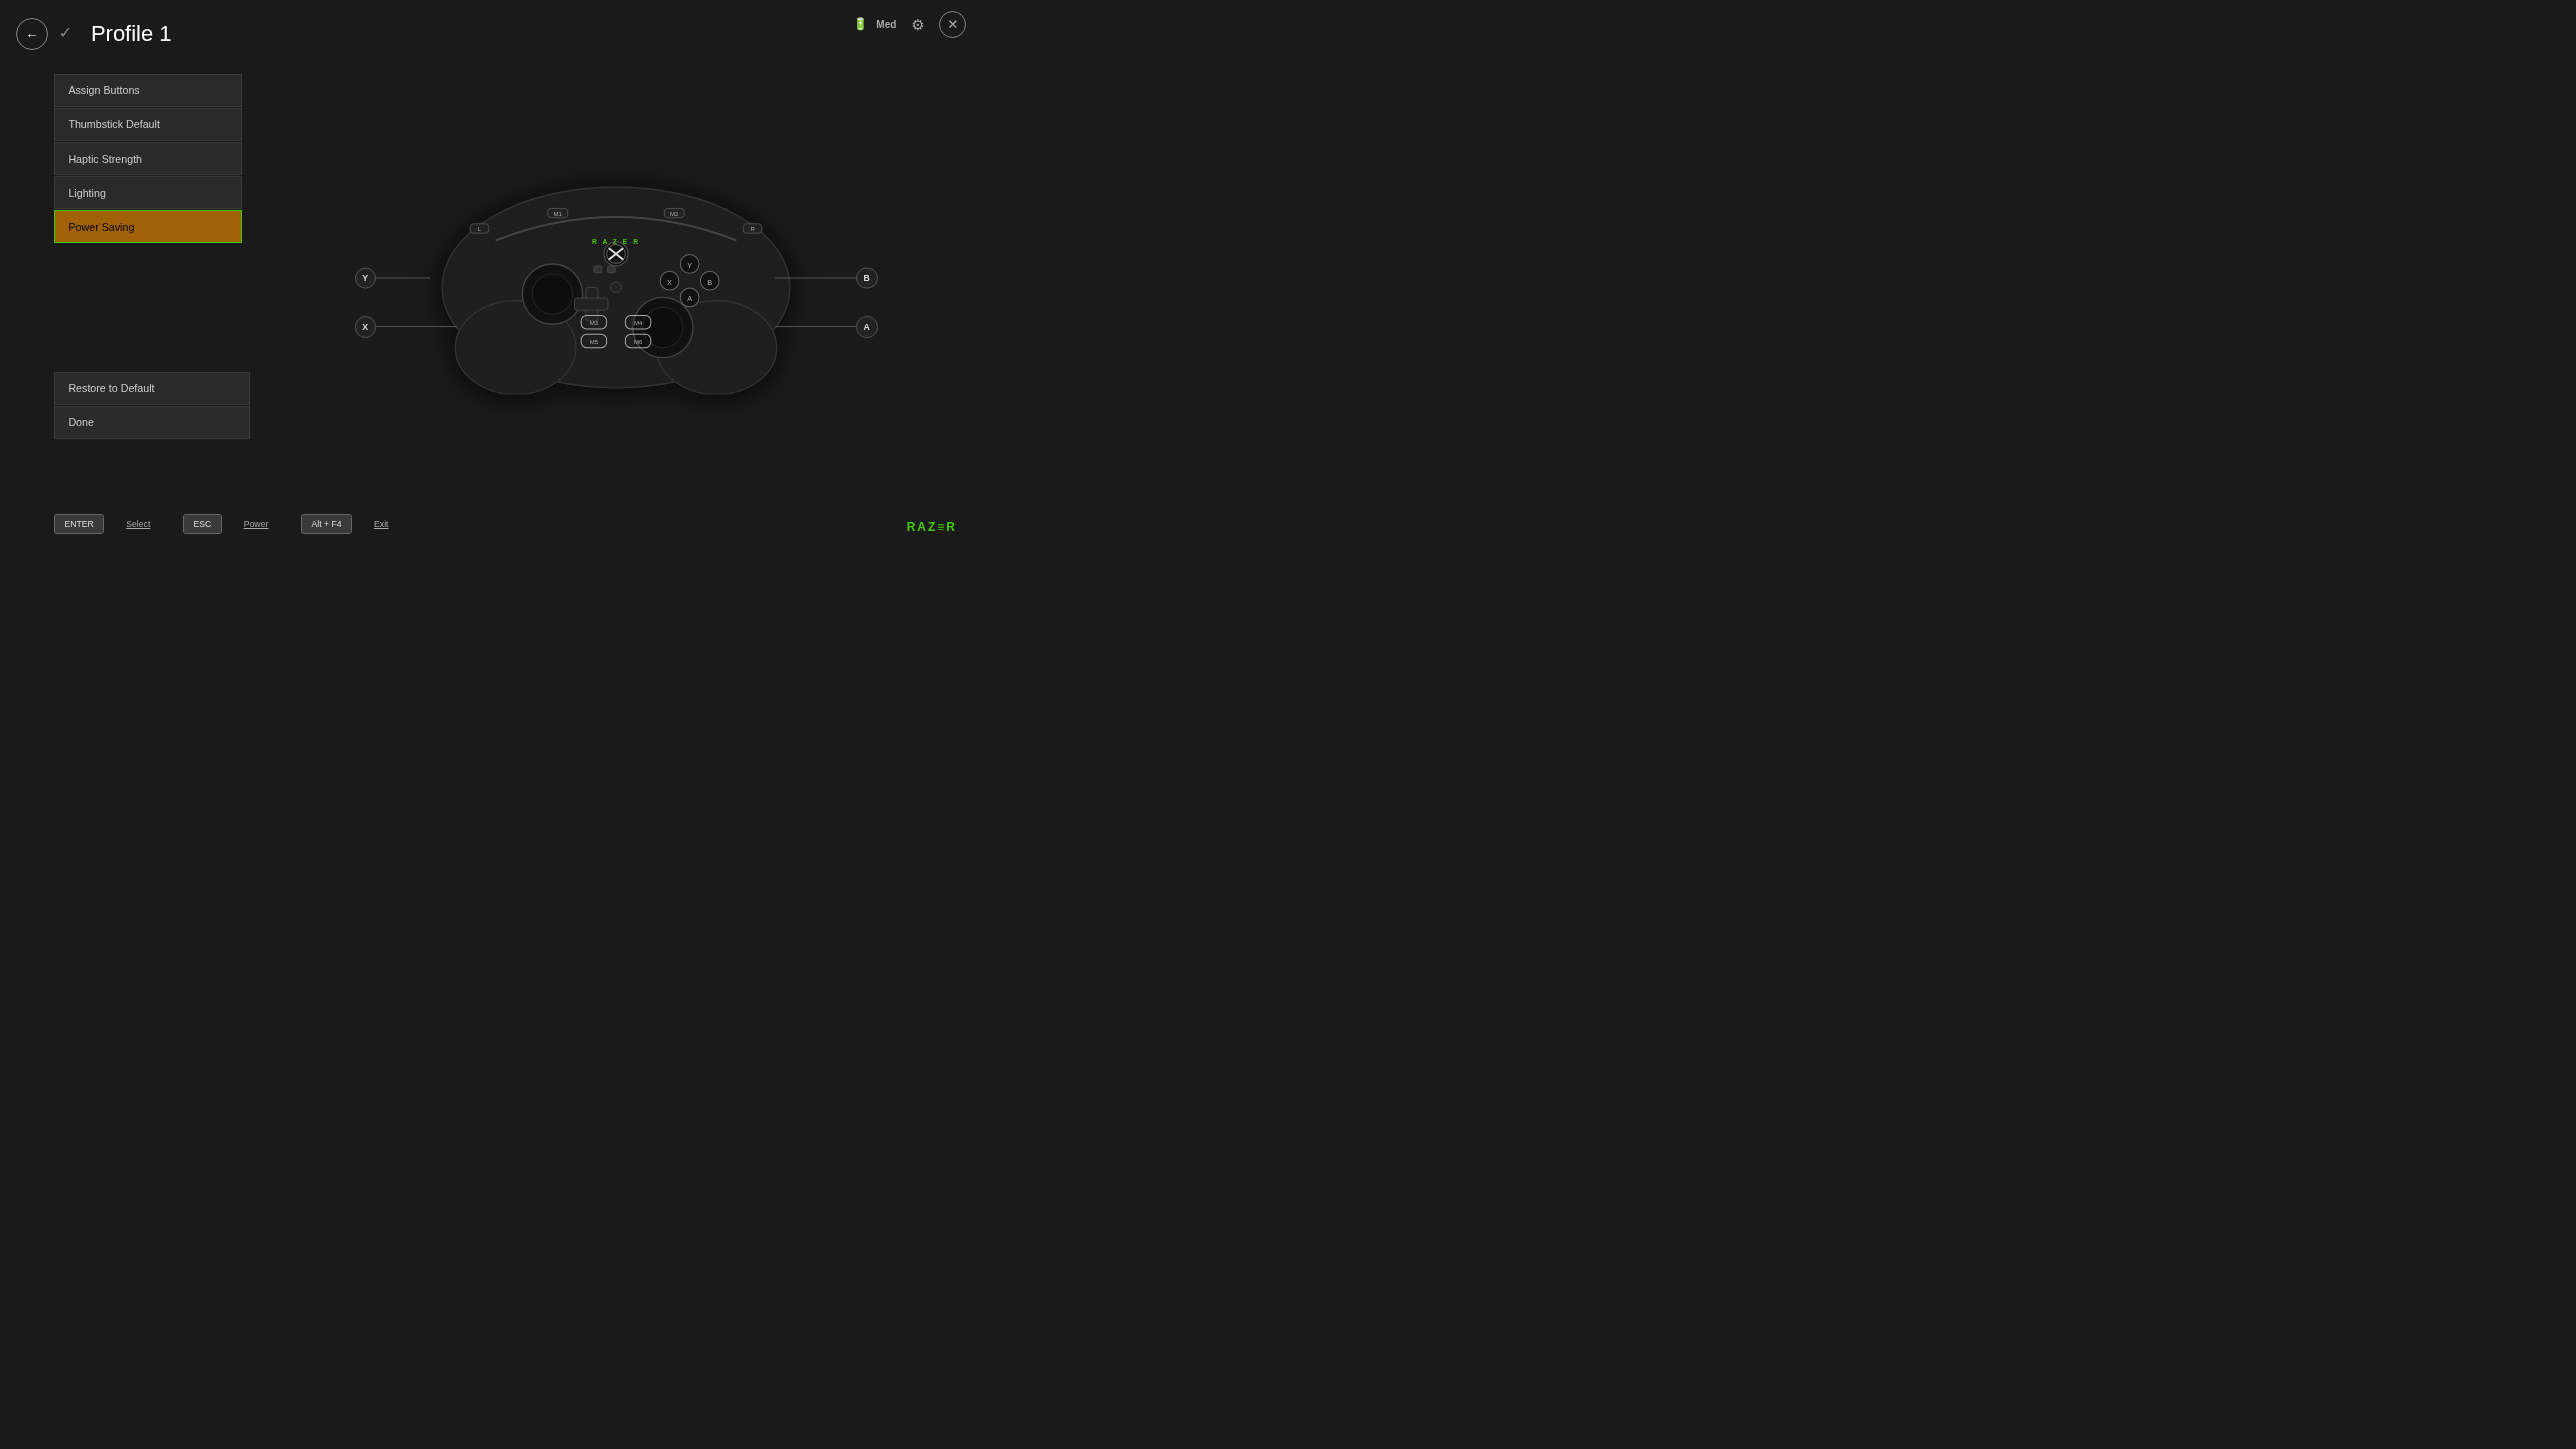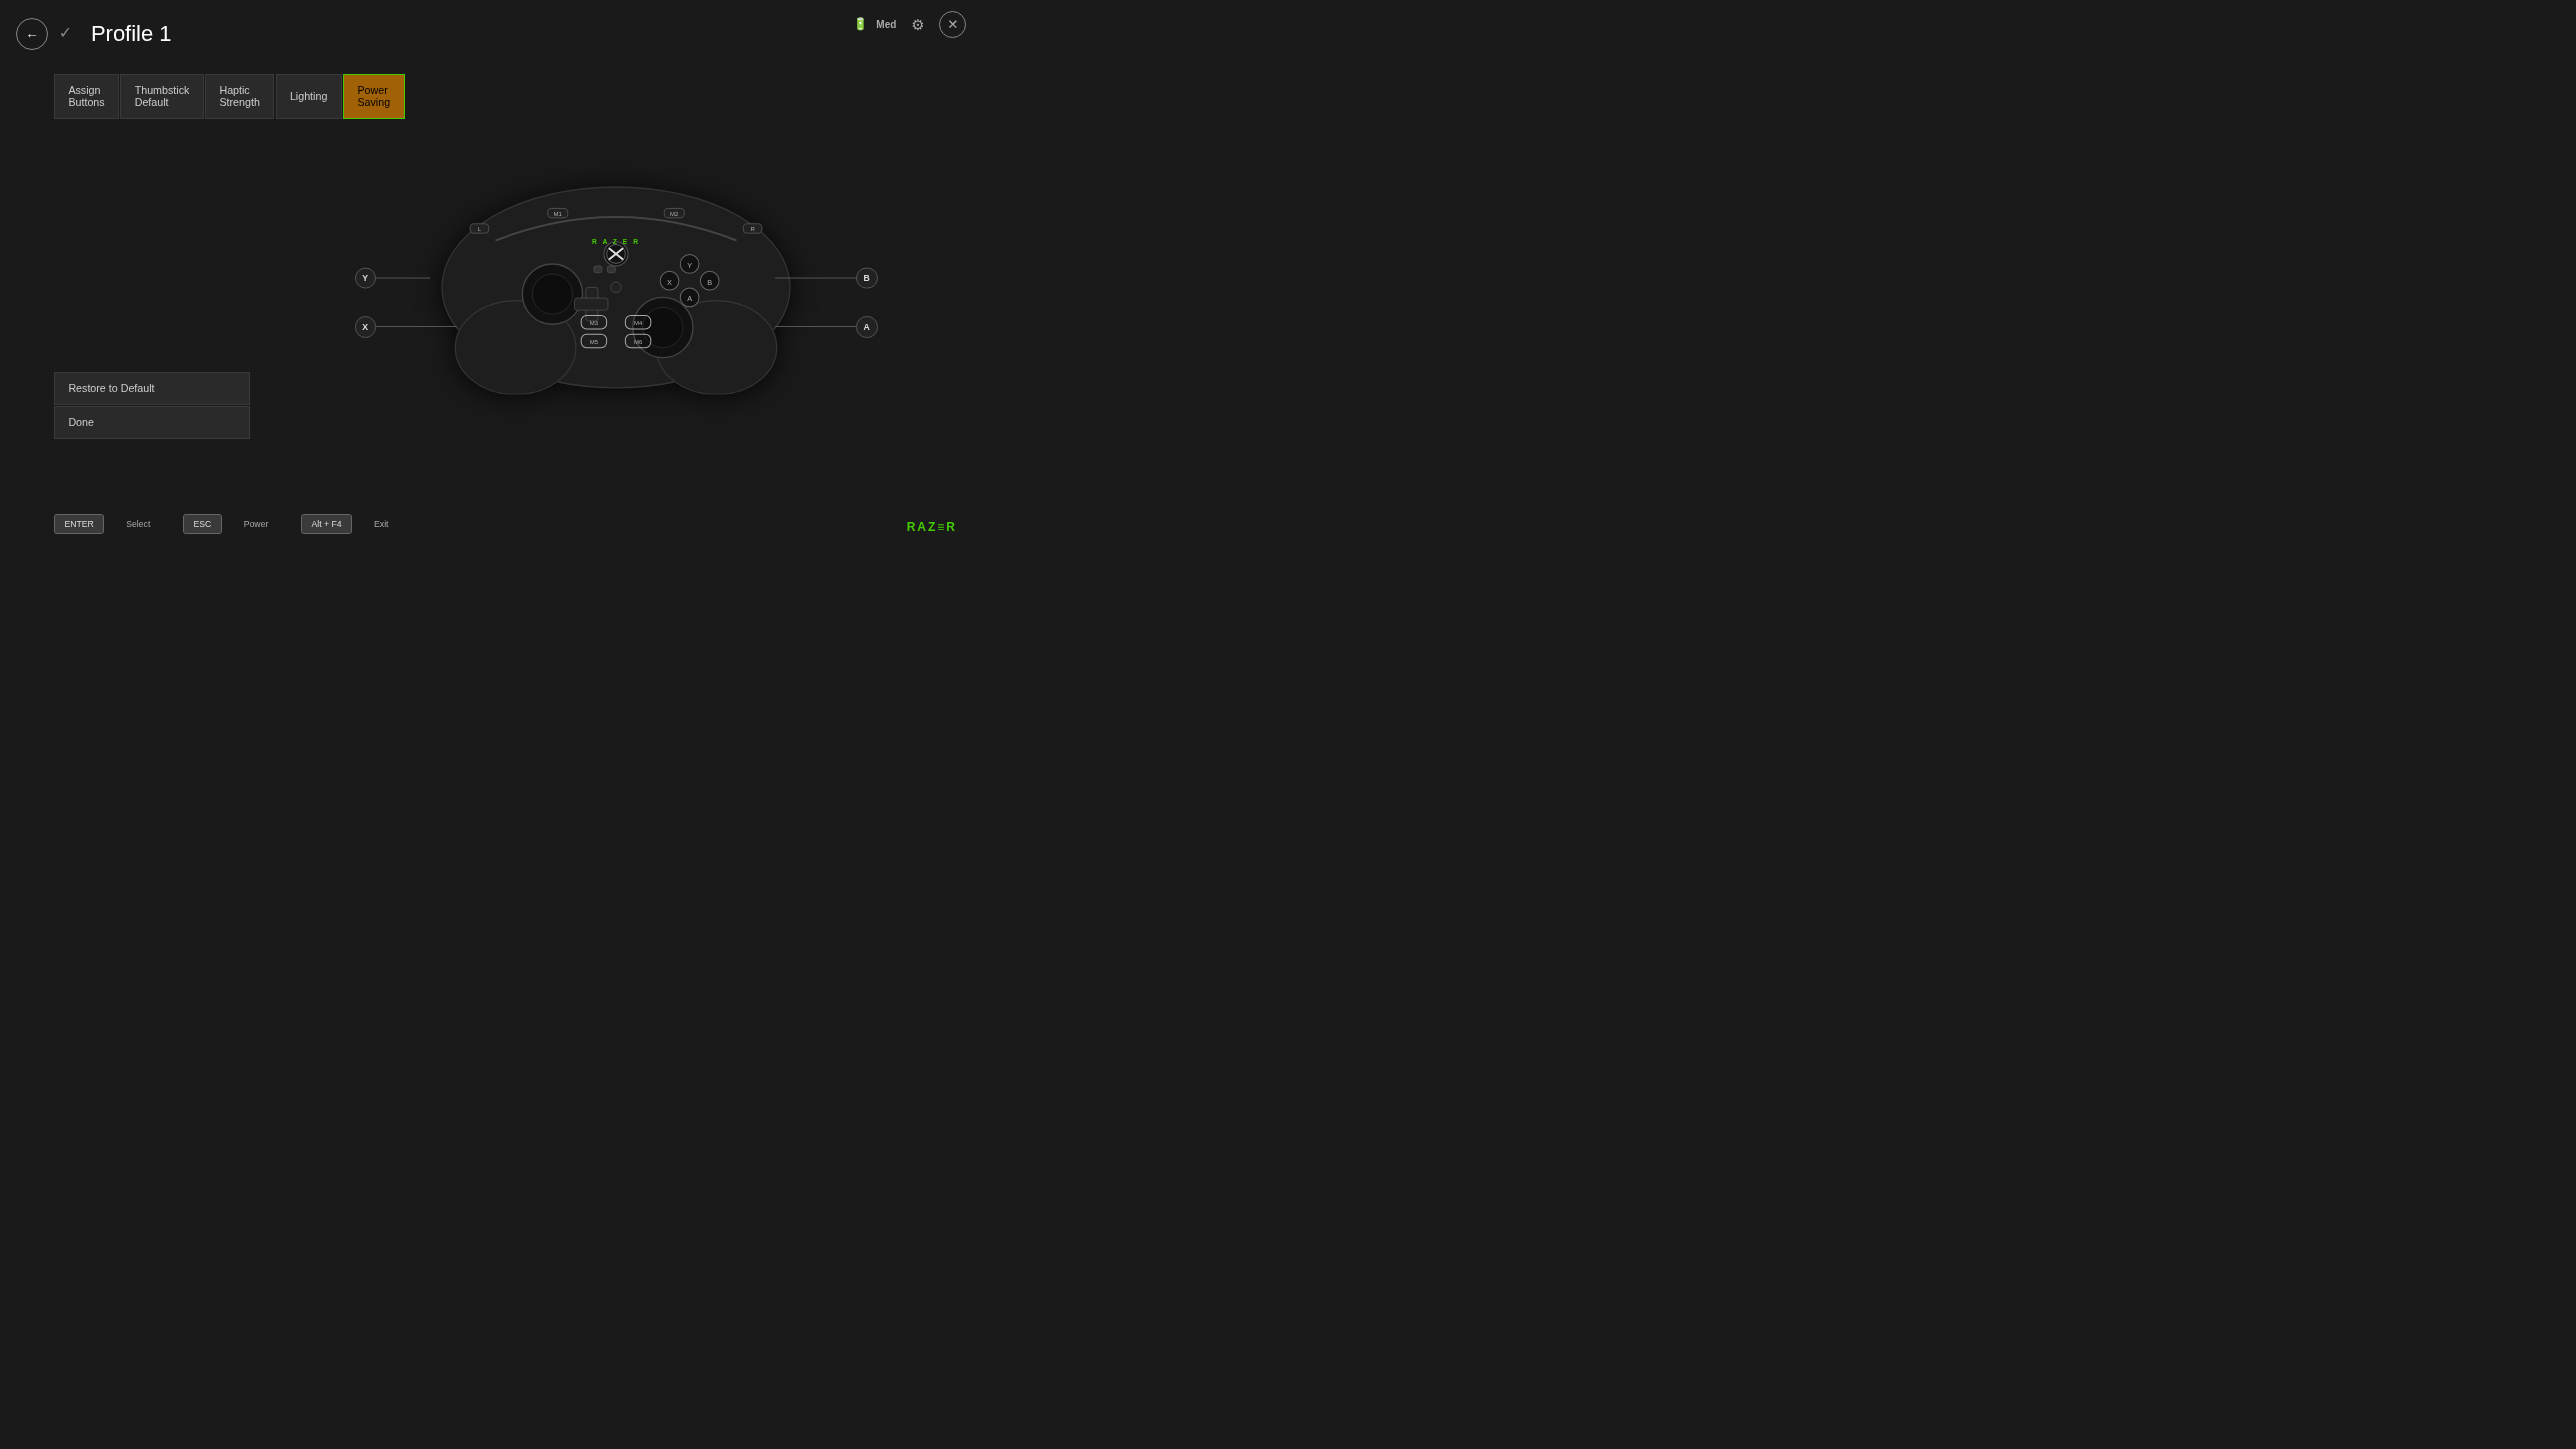--- a/index.html
+++ b/index.html
@@ -101,21 +101,21 @@
       justify-content: center;
     }
 
     
     .sidebar {
       position: absolute;
       top: 74px;
       left: 54px;
       width: 188px;
       display: flex;
-      flex-direction: row;
+      flex-direction: column;
       gap: 1.3px;
     }
 
     .menu-item {
       background: #2a2a2a;
       border: 0.7px solid #3a3a3a;
       padding: 9.4px 13.4px;
       font-size: 10.7px;
       color: #cccccc;
       cursor: pointer;
@@ -181,20 +181,21 @@
       padding: 4px 9.4px;
       font-size: 8.7px;
       color: #ddd;
       cursor: pointer;
     }
 
     .key-label {
       font-size: 8.7px;
       color: #aaa;
       margin-right: 10.7px;
+      text-decoration: underline;
     }
 
     
     .razer-logo-bottom {
       position: absolute;
       bottom: 13.4px;
       right: 20px;
       font-size: 12px;
       letter-spacing: 2px;
       color: #44cc00;

